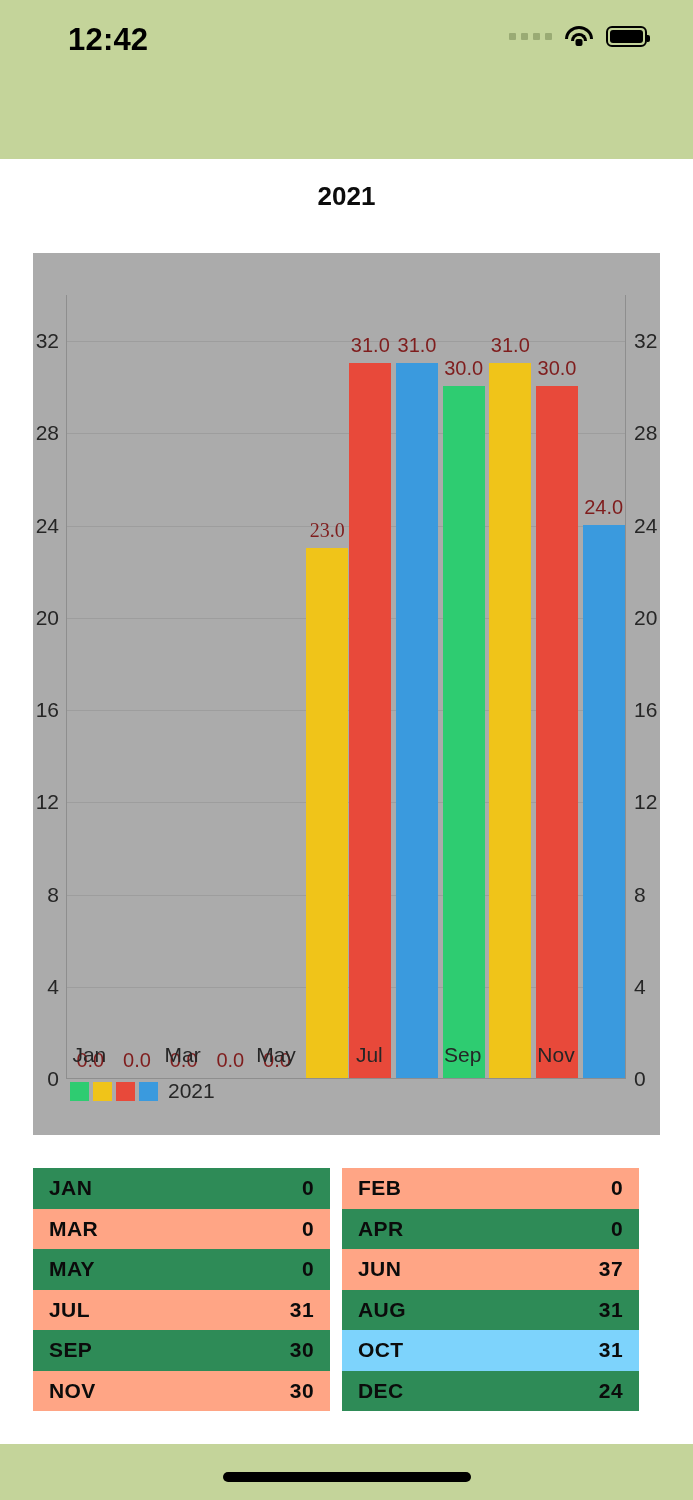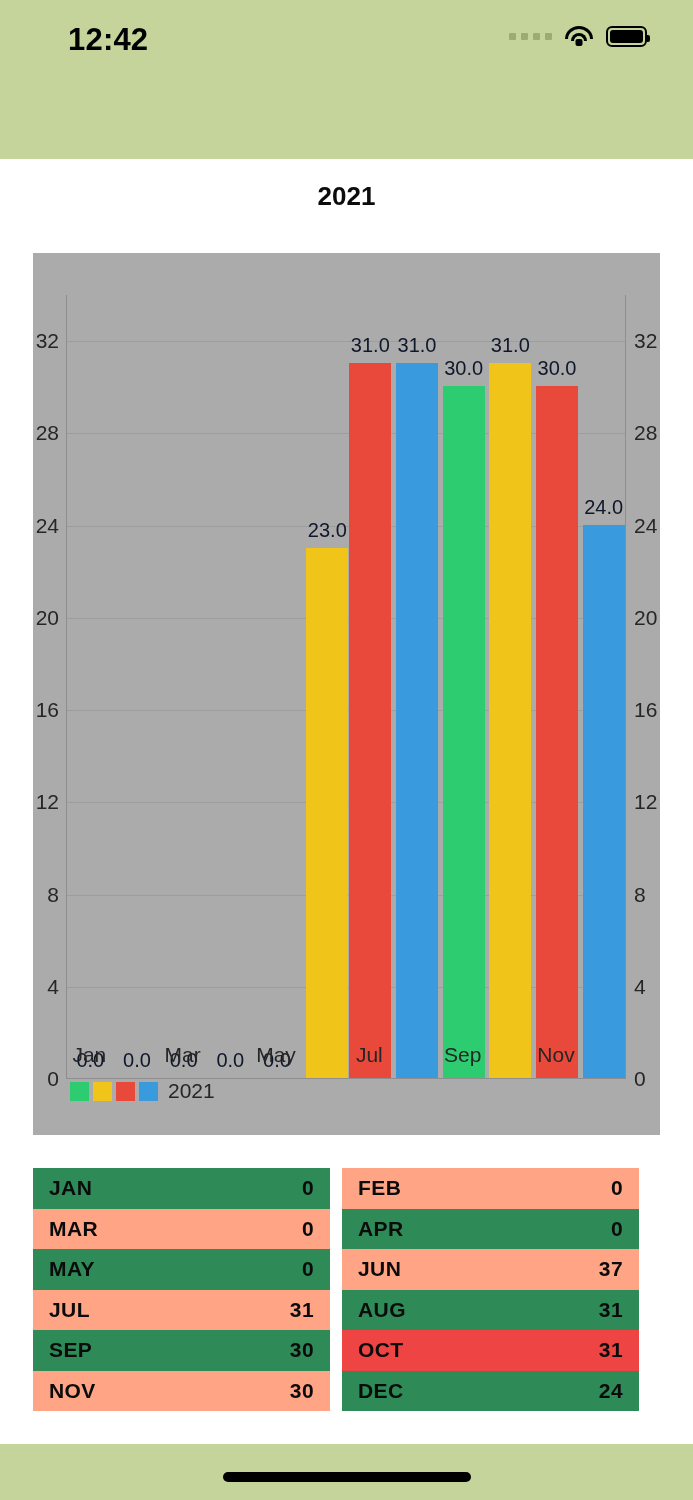--- a/index.html
+++ b/index.html
@@ -79,21 +79,21 @@
 
   .bars { position:absolute; left:0; top:0; width:100%; height:100%; }
   .bar-slot {
     position:absolute; bottom:0; top:0;
   }
   .bar {
     position:absolute; bottom:0; left:5%; width:90%;
   }
   .bar-label {
     position:absolute; left:50%; transform:translateX(-50%);
-    font-size:20px; color:#0f172a; white-space:nowrap;
+    font-size:20px; color:#7f1d1d; white-space:nowrap;
   }
 
   .xtick {
     position:absolute; top:790px; font-size:21px; color:#262626;
     transform:translateX(-50%); white-space:nowrap;
   }
 
   .legend {
     position:absolute; left:37px; top:826px; display:flex; align-items:center; gap:0;
   }
@@ -174,21 +174,21 @@
           </div>
           <div class="bar-slot" style="left: 93.3333px; width: 46.6667px;">
             <div class="bar-label" style="bottom: 6px;">0.0</div>
           </div>
           <div class="bar-slot" style="left: 140px; width: 46.6667px;">
             <div class="bar-label" style="bottom: 6px;">0.0</div>
           </div>
           <div class="bar-slot" style="left: 186.667px; width: 46.6667px;">
             <div class="bar-label" style="bottom: 6px;">0.0</div>
           </div>
-          <div class="bar-slot" style="left: 237px; width: 46.6667px;">
+          <div class="bar-slot" style="left: 237px; width: 46.6667px; font-family: Liberation Serif, serif;">
             <div class="bar" style="height: 530.353px; background: rgb(240, 196, 25);"></div>
             <div class="bar-label" style="bottom: 536.353px;">23.0</div>
           </div>
           <div class="bar-slot" style="left: 280px; width: 46.6667px;">
             <div class="bar" style="height: 714.824px; background: rgb(232, 73, 58);"></div>
             <div class="bar-label" style="bottom: 720.824px;">31.0</div>
           </div>
           <div class="bar-slot" style="left: 326.667px; width: 46.6667px;">
             <div class="bar" style="height: 714.824px; background: rgb(58, 154, 222);"></div>
             <div class="bar-label" style="bottom: 720.824px;">31.0</div>
@@ -289,21 +289,21 @@
           <span class="mval">0</span>
         </div>
         <div class="trow" style="background: rgb(255, 165, 133);">
           <span class="mname">JUN</span>
           <span class="mval">37</span>
         </div>
         <div class="trow" style="background: rgb(46, 139, 87);">
           <span class="mname">AUG</span>
           <span class="mval">31</span>
         </div>
-        <div class="trow" style="background: #ef4444;">
+        <div class="trow" style="background: #7dd3fc;">
           <span class="mname">OCT</span>
           <span class="mval">31</span>
         </div>
         <div class="trow" style="background: rgb(46, 139, 87);">
           <span class="mname">DEC</span>
           <span class="mval">24</span>
         </div>
       </div>
   </div>
 

